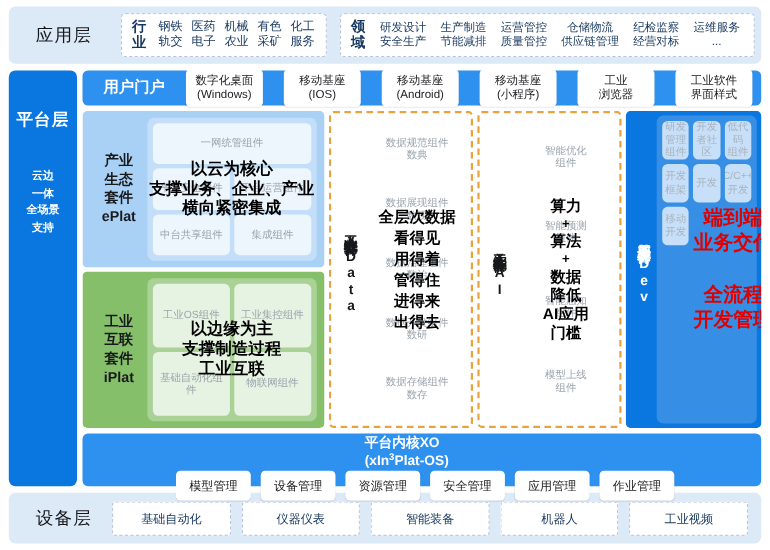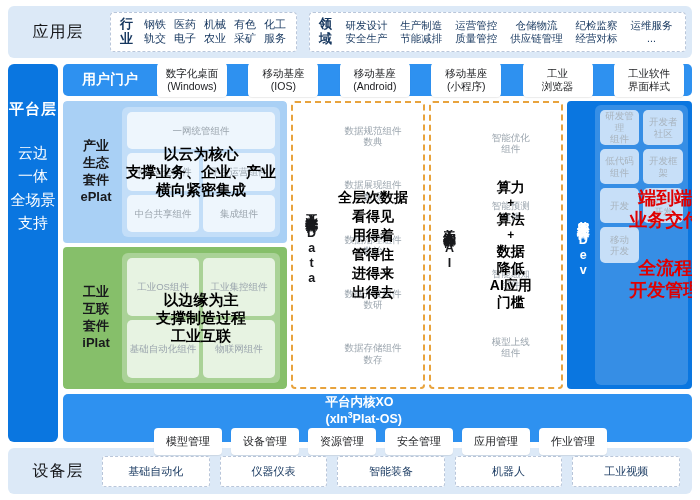--- a/index.html
+++ b/index.html
@@ -42,27 +42,27 @@
     padding:0 4px;white-space:nowrap;
   }
   .app-group.domain .grp-col{font-size:10.5px;}
 
   
   .platform{
     position:relative;margin-top:6px;height:378px;
     display:flex;gap:5px;
   }
   .plat-side{
-    width:50px;flex:none;background:#0a76e0;border-radius:6px;
+    width:62px;flex:none;background:#0a76e0;border-radius:6px;
     color:#fff;display:flex;flex-direction:column;
     align-items:center;justify-content:flex-start;
     padding-top:36px;box-sizing:border-box;
   }
   .plat-side .pl-title{font-size:15px;font-weight:bold;letter-spacing:1px;}
-  .plat-side .pl-sub{margin-top:22px;font-size:15px;font-weight:normal;line-height:1.55;text-align:center;}
+  .plat-side .pl-sub{margin-top:34px;font-size:10px;font-weight:bold;line-height:1.55;text-align:center;}
 
   .plat-main{flex:1;display:flex;flex-direction:column;gap:5px;min-width:0;}
 
   
   .portal{
     height:32px;background:#2e91f0;border-radius:5px;
     display:flex;align-items:center;padding:0 8px;box-sizing:border-box;gap:8px;
   }
   .portal-label{color:#fff;font-weight:bold;font-size:14px;flex:none;width:78px;text-align:center;}
   .portal-items{display:flex;gap:9px;flex:1;justify-content:space-between;}
@@ -371,21 +371,21 @@
               <div>降低</div>
               <div>AI应用</div>
               <div>门槛</div>
             </div>
           </div>
         </div>
 
         <div class="col col-dev">
           <div class="vlabel">应用开发套件xDev</div>
           <div class="vbody">
-            <div class="ghost-grid" style="grid-template-columns:1fr 1fr;grid-template-rows:repeat(7,1fr);">
+            <div class="ghost-grid" style="grid-template-columns:1fr 1fr 1fr;grid-template-rows:repeat(7,1fr);">
               <div class="ghost">研发管理<br>组件</div>
               <div class="ghost">开发者社区</div>
               <div class="ghost">低代码<br>组件</div>
               <div class="ghost">开发框架</div>
               <div class="ghost">开发</div>
               <div class="ghost">C/C++<br>开发</div>
               <div class="ghost">移动<br>开发</div>
             </div>
             <div class="overlay" style="font-size:18px;margin-left:48px;">
               <div>端到端</div>

